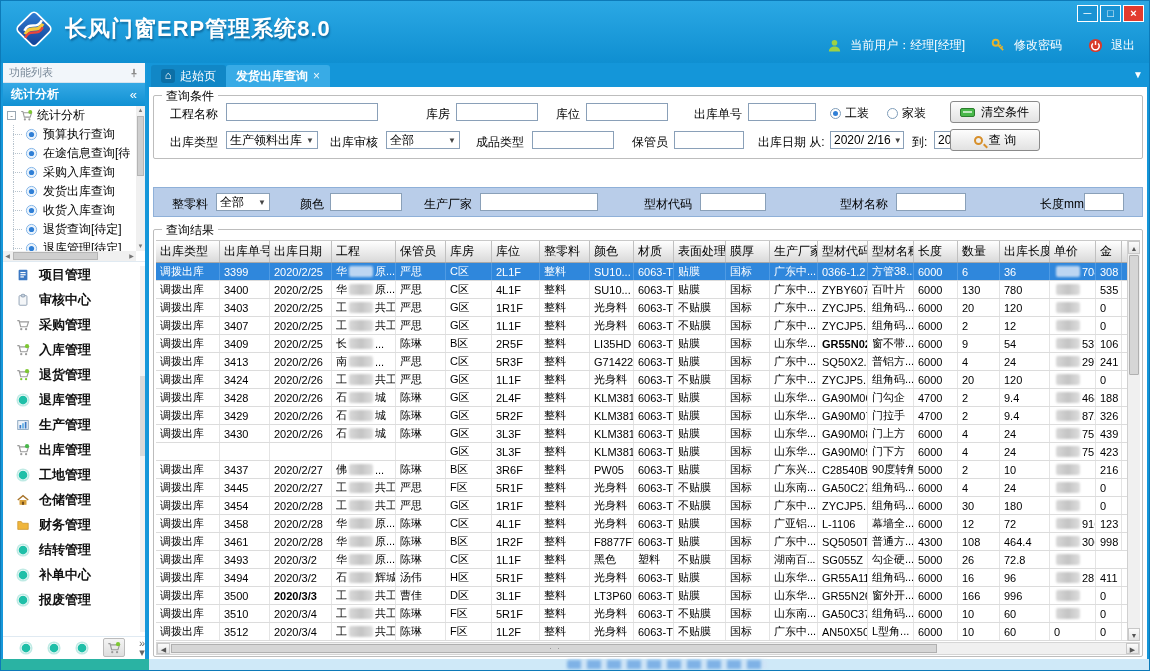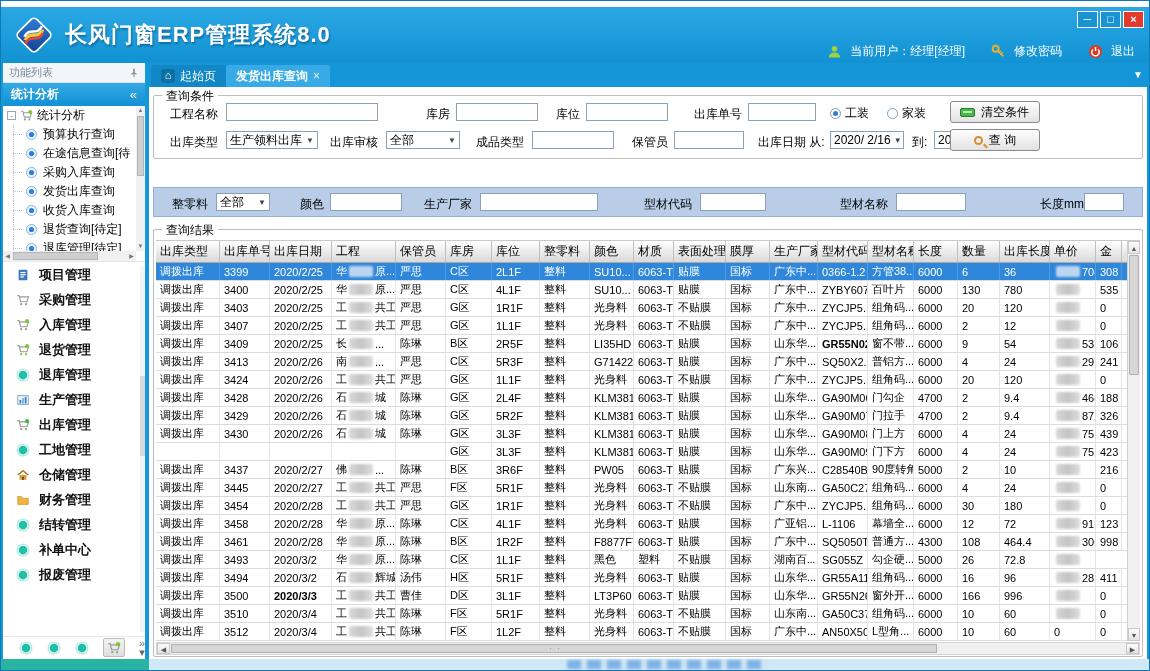--- a/index.html
+++ b/index.html
@@ -1,20 +1,20 @@
 <!DOCTYPE html>
 <html><head>
 <meta charset="utf-8">
 <style>
   html,body{margin:0;padding:0;background:#9db9cf;}
   *{box-sizing:border-box;}
   .window{position:relative;width:1150px;height:671px;overflow:hidden;
     font-family:"Liberation Sans","DejaVu Sans",sans-serif;background:#fff;border:1px solid #0d7ab8;}
   
-  .titlebar{position:absolute;left:0;top:6px;width:100%;height:62px;
+  .titlebar{position:absolute;left:0;top:0;width:100%;height:62px;
     background:linear-gradient(#2ba8e4,#0f8fd1);}
   .brand{position:absolute;left:12px;top:7px;display:flex;align-items:center;gap:10px;}
   .app-title{color:#fff;font-size:22px;font-weight:bold;letter-spacing:1px;
     text-shadow:1px 2px 2px rgba(0,50,90,.45);}
   .win-controls{position:absolute;right:5px;top:4px;display:flex;gap:2px;}
   .wbtn{width:21px;height:17px;border:1px solid #fff;background:#1a93d3;color:#fff;
     font-size:11px;line-height:14px;text-align:center;cursor:pointer;}
   .wbtn.close{background:#e23b2e;font-weight:bold;}
   .user-strip{position:absolute;right:14px;bottom:9px;display:flex;align-items:center;
     gap:8px;color:#fff;font-size:12px;}
@@ -296,20 +296,29 @@
               <rect x="5" y="4.5" width="6" height="1.4" fill="#fff"></rect>
               <rect x="5" y="7" width="6" height="1.4" fill="#fff"></rect>
               <rect x="5" y="9.5" width="4" height="1.4" fill="#fff"></rect>
             </svg>
           </span>
           <span>项目管理</span>
         </div>
         <div class="menu-item">
           <span class="ic">
             <svg width="14" height="14" viewBox="0 0 16 16">
+              <rect x="3.5" y="3" width="9" height="11" rx="1" fill="#f4f6f8" stroke="#8a9bb0"></rect>
+              <rect x="6" y="1.5" width="4" height="3" rx="1" fill="#c7d3e0" stroke="#8a9bb0"></rect>
+            </svg>
+          </span>
+          <span>审核中心</span>
+        </div>
+        <div class="menu-item">
+          <span class="ic">
+            <svg width="14" height="14" viewBox="0 0 16 16">
               <path d="M1.5 3h2l1.8 7h7.2l1.8-5.5H4.4" fill="none" stroke="#9a9a9a" stroke-width="1.3"></path>
               <circle cx="6" cy="12.8" r="1.3" fill="#9a9a9a"></circle>
               <circle cx="11.5" cy="12.8" r="1.3" fill="#9a9a9a"></circle>
             </svg>
           </span>
           <span>采购管理</span>
         </div>
         <div class="menu-item">
           <span class="ic">
             <svg width="14" height="14" viewBox="0 0 16 16">

